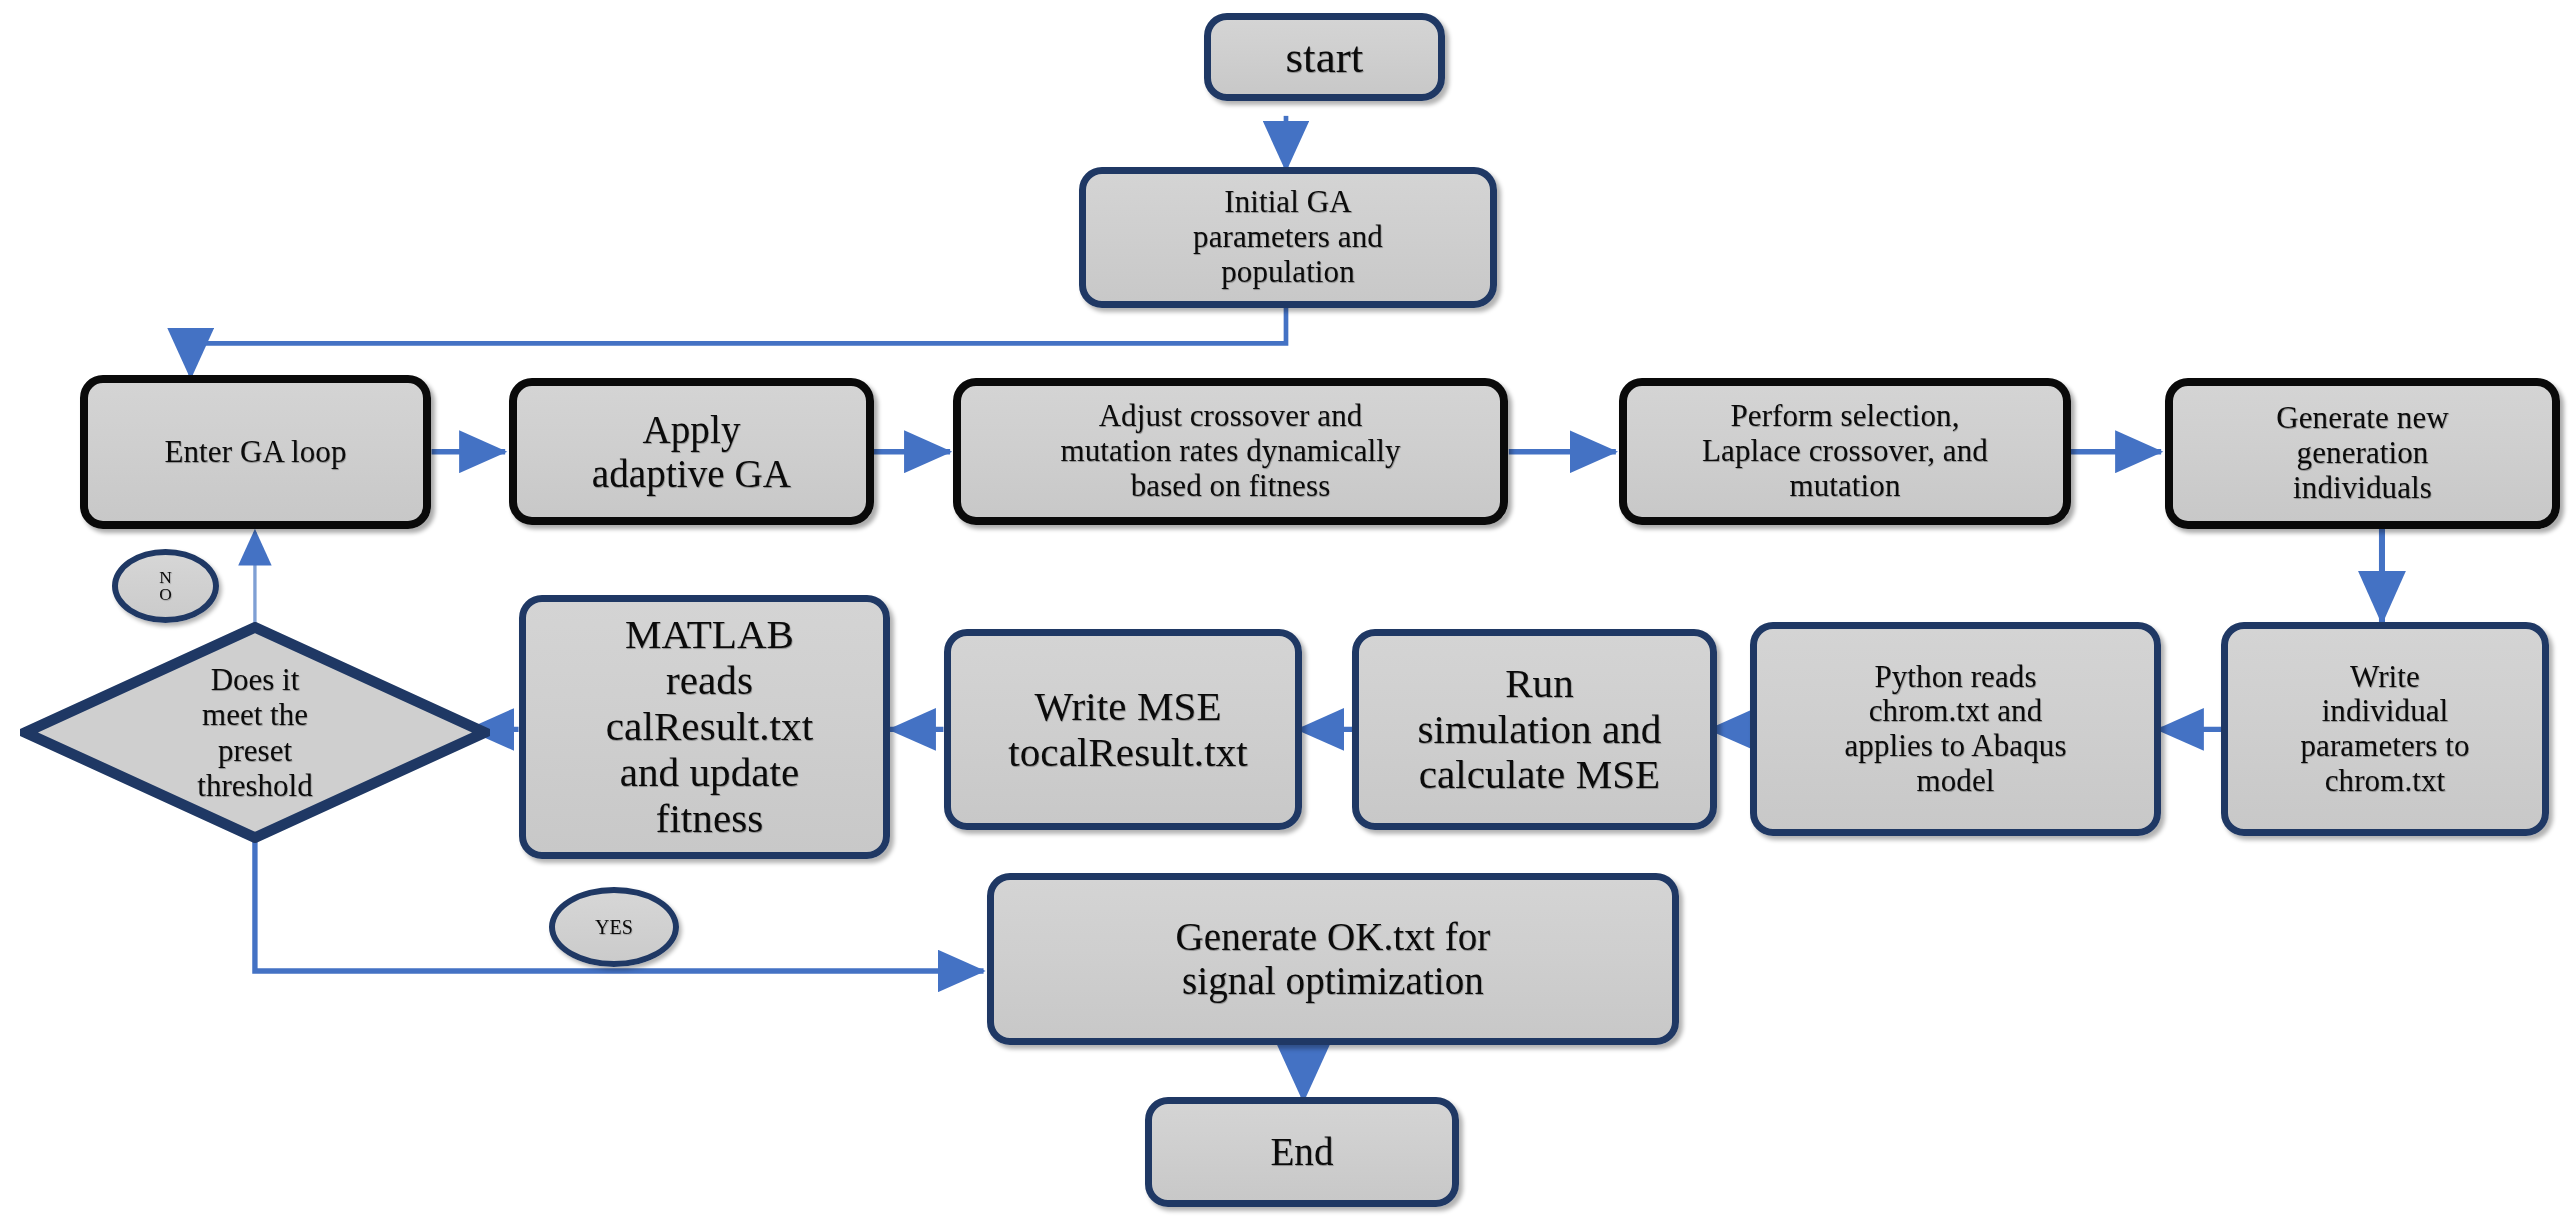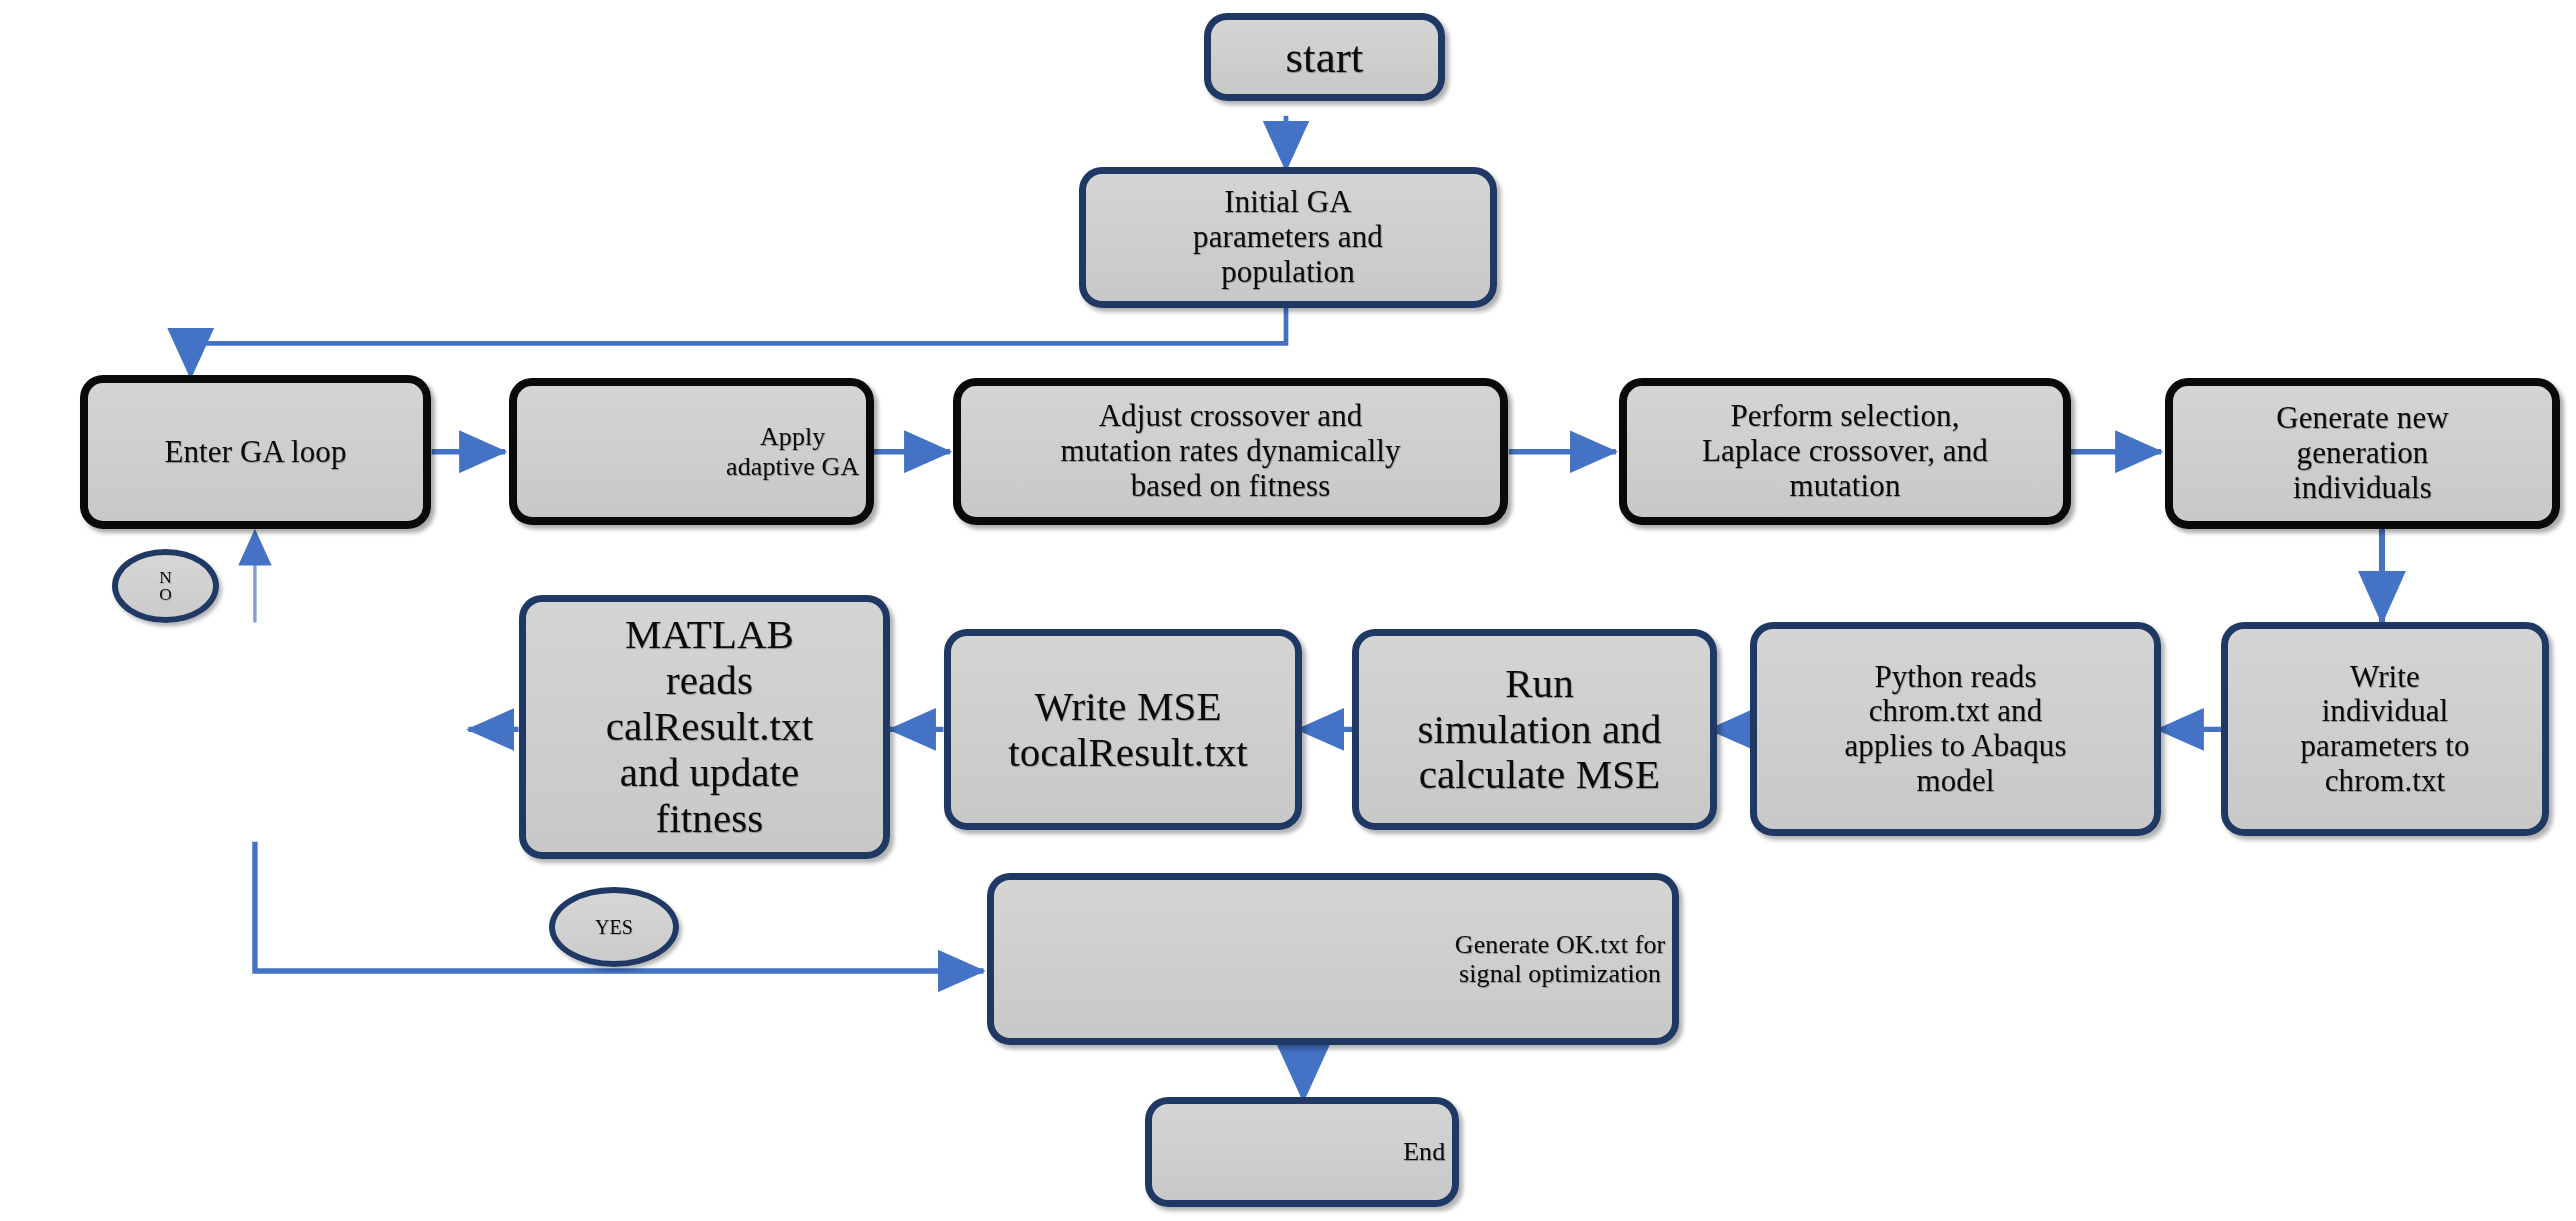--- a/index.html
+++ b/index.html
@@ -98,21 +98,21 @@
     justify-content: center;
     text-align: center;
     color: #0b0b0b;
     line-height: 1.14;
     white-space: pre-line;
     text-shadow: 0.7px 0.7px 0.7px rgba(90,90,90,0.55);
   }
 
   
   .fs-start   { font-size: 45px; }
-  .fs-xl      { font-size: 26px; justify-content: flex-end; }
+  .fs-xl      { font-size: 39px; }
   .fs-lg      { font-size: 41px; padding-left: 10px; }
   .fs-md      { font-size: 31px; }
   .fs-tiny    { font-size: 20px; }
   .fs-mini    { font-size: 17.4px; }
 </style>
 </head>
 <body>
 
 <div id="canvas">
 
@@ -213,20 +213,29 @@
   </div>
 
   <div class="node b-navy fs-lg" style="left:519px; top:595px; width:371px; height:264px;">
     <span class="lbl">MATLAB
 reads
 calResult.txt
 and update
 fitness</span>
   </div>
 
+  <div class="diamond-wrap" style="left:20px; top:622px; width:470px; height:221px;">
+    <svg width="470" height="221" viewBox="0 0 702 330">
+      <polygon points="351,8 694,165 351,322 8,165" fill="#cfcfcf" stroke="#1f3864" stroke-width="16"></polygon>
+    </svg>
+    <div class="dlabel fs-md">Does it
+meet the
+preset
+threshold</div>
+  </div>
 
   <div class="ellipse fs-mini" style="left:112px; top:549px; width:107px; height:74px;">
     <span class="lbl">N
 O</span>
   </div>
 
   <div class="ellipse fs-tiny" style="left:549px; top:887px; width:130px; height:80px;">
     <span class="lbl">YES</span>
   </div>
 

